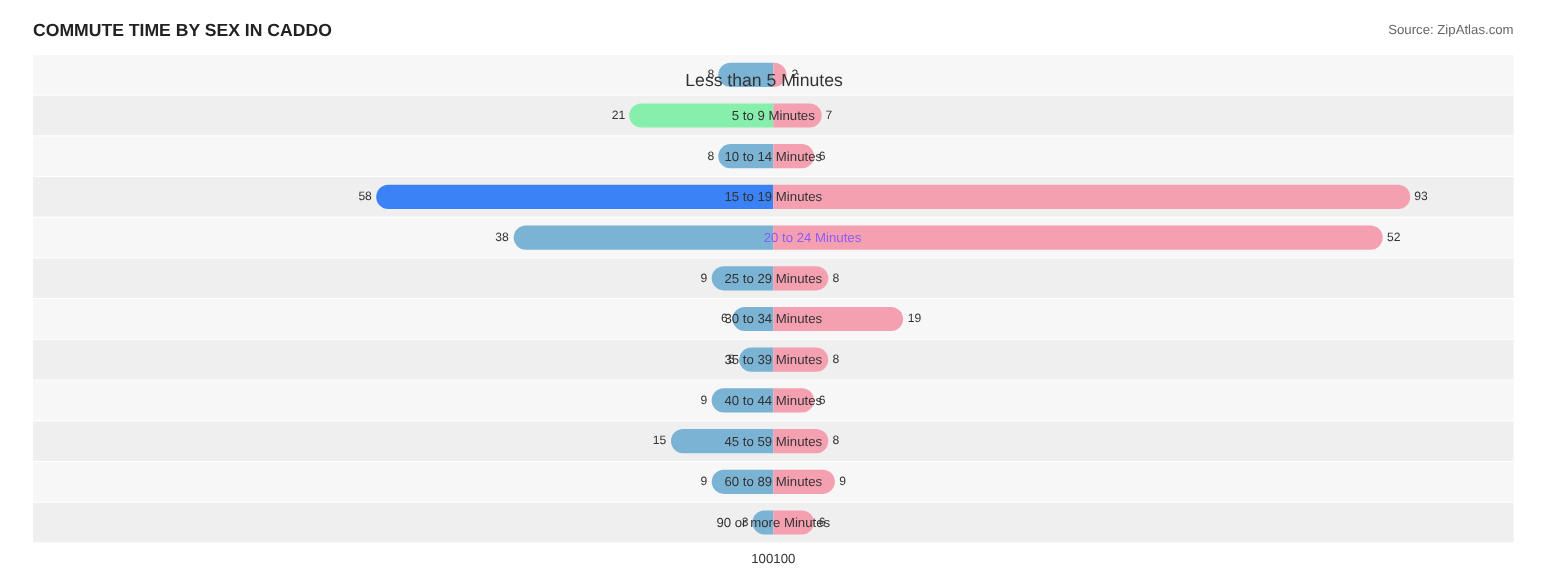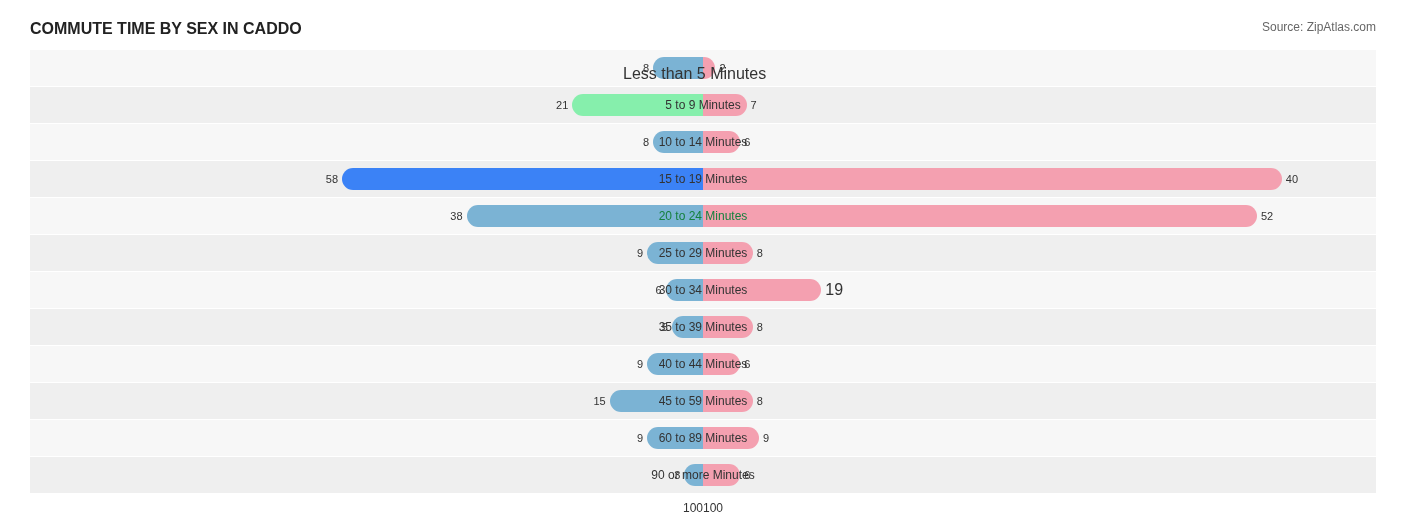--- a/index.html
+++ b/index.html
@@ -97,48 +97,48 @@
         <div style="position: absolute; left: 50%; width: 2.77419%; height: 22px; background: rgb(244, 160, 176); border-radius: 0px 11px 11px 0px; display: flex; align-items: center;">
           <span style="position: absolute; left: calc(100% + 4px); font-size: 11px; color: rgb(51, 51, 51); white-space: nowrap;">6</span>
         </div>
         <div style="position: absolute; left: 50%; transform: translateX(-50%); width: 160px; text-align: center; font-size: 12px; color: rgb(51, 51, 51); z-index: 10; pointer-events: none; white-space: nowrap;">10 to 14 Minutes</div>
       </div>
       <div style="position: relative; height: 36px; display: flex; align-items: center; background: rgb(239, 239, 239); margin-bottom: 1px;">
         <div style="position: absolute; right: 50%; width: 26.8172%; height: 22px; background: #3b82f6; border-radius: 11px 0px 0px 11px; display: flex; align-items: center;">
           <span style="position: absolute; right: calc(100% + 4px); font-size: 11px; color: rgb(51, 51, 51); white-space: nowrap;">58</span>
         </div>
         <div style="position: absolute; left: 50%; width: 43%; height: 22px; background: rgb(244, 160, 176); border-radius: 0px 11px 11px 0px; display: flex; align-items: center;">
-          <span style="position: absolute; left: calc(100% + 4px); font-size: 11px; color: rgb(51, 51, 51); white-space: nowrap;">40</span>
+          <span style="position: absolute; left: calc(100% + 4px); font-size: 11px; color: rgb(51, 51, 51); white-space: nowrap;">93</span>
         </div>
         <div style="position: absolute; left: 50%; transform: translateX(-50%); width: 160px; text-align: center; font-size: 12px; color: rgb(51, 51, 51); z-index: 10; pointer-events: none; white-space: nowrap;">15 to 19 Minutes</div>
       </div>
       <div style="position: relative; height: 36px; display: flex; align-items: center; background: rgb(247, 247, 247); margin-bottom: 1px;">
         <div style="position: absolute; right: 50%; width: 17.5699%; height: 22px; background: rgb(123, 179, 212); border-radius: 11px 0px 0px 11px; display: flex; align-items: center;">
           <span style="position: absolute; right: calc(100% + 4px); font-size: 11px; color: rgb(51, 51, 51); white-space: nowrap;">38</span>
         </div>
         <div style="position: absolute; left: 50%; width: 41.1505%; height: 22px; background: rgb(244, 160, 176); border-radius: 0px 11px 11px 0px; display: flex; align-items: center;">
           <span style="position: absolute; left: calc(100% + 4px); font-size: 11px; color: rgb(51, 51, 51); white-space: nowrap;">52</span>
         </div>
-        <div style="position: absolute; left: 50%; transform: translateX(-50%); width: 160px; text-align: center; font-size: 12px; color: #15803d; z-index: 10; pointer-events: none; white-space: nowrap;">20 to 24 Minutes</div>
+        <div style="position: absolute; left: 50%; transform: translateX(-50%); width: 160px; text-align: right; font-size: 12px; color: #8b5cf6; z-index: 10; pointer-events: none; white-space: nowrap;">20 to 24 Minutes</div>
       </div>
       <div style="position: relative; height: 36px; display: flex; align-items: center; background: rgb(239, 239, 239); margin-bottom: 1px;">
         <div style="position: absolute; right: 50%; width: 4.16129%; height: 22px; background: rgb(123, 179, 212); border-radius: 11px 0px 0px 11px; display: flex; align-items: center;">
           <span style="position: absolute; right: calc(100% + 4px); font-size: 11px; color: rgb(51, 51, 51); white-space: nowrap;">9</span>
         </div>
         <div style="position: absolute; left: 50%; width: 3.69892%; height: 22px; background: rgb(244, 160, 176); border-radius: 0px 11px 11px 0px; display: flex; align-items: center;">
           <span style="position: absolute; left: calc(100% + 4px); font-size: 11px; color: rgb(51, 51, 51); white-space: nowrap;">8</span>
         </div>
         <div style="position: absolute; left: 50%; transform: translateX(-50%); width: 160px; text-align: center; font-size: 12px; color: rgb(51, 51, 51); z-index: 10; pointer-events: none; white-space: nowrap;">25 to 29 Minutes</div>
       </div>
       <div style="position: relative; height: 36px; display: flex; align-items: center; background: rgb(247, 247, 247); margin-bottom: 1px;">
         <div style="position: absolute; right: 50%; width: 2.77419%; height: 22px; background: rgb(123, 179, 212); border-radius: 11px 0px 0px 11px; display: flex; align-items: center;">
           <span style="position: absolute; right: calc(100% + 4px); font-size: 11px; color: rgb(51, 51, 51); white-space: nowrap;">6</span>
         </div>
         <div style="position: absolute; left: 50%; width: 8.78495%; height: 22px; background: rgb(244, 160, 176); border-radius: 0px 11px 11px 0px; display: flex; align-items: center;">
-          <span style="position: absolute; left: calc(100% + 4px); font-size: 16px; color: rgb(51, 51, 51); white-space: nowrap; text-align: center;">19</span>
+          <span style="position: absolute; left: calc(100% + 4px); font-size: 11px; color: rgb(51, 51, 51); white-space: nowrap; text-align: center;">19</span>
         </div>
         <div style="position: absolute; left: 50%; transform: translateX(-50%); width: 160px; text-align: center; font-size: 12px; color: rgb(51, 51, 51); z-index: 10; pointer-events: none; white-space: nowrap;">30 to 34 Minutes</div>
       </div>
       <div style="position: relative; height: 36px; display: flex; align-items: center; background: rgb(239, 239, 239); margin-bottom: 1px;">
         <div style="position: absolute; right: 50%; width: 2.31183%; height: 22px; background: rgb(123, 179, 212); border-radius: 11px 0px 0px 11px; display: flex; align-items: center;">
           <span style="position: absolute; right: calc(100% + 4px); font-size: 11px; color: rgb(51, 51, 51); white-space: nowrap;">5</span>
         </div>
         <div style="position: absolute; left: 50%; width: 3.69892%; height: 22px; background: rgb(244, 160, 176); border-radius: 0px 11px 11px 0px; display: flex; align-items: center;">
           <span style="position: absolute; left: calc(100% + 4px); font-size: 11px; color: rgb(51, 51, 51); white-space: nowrap;">8</span>
         </div>

